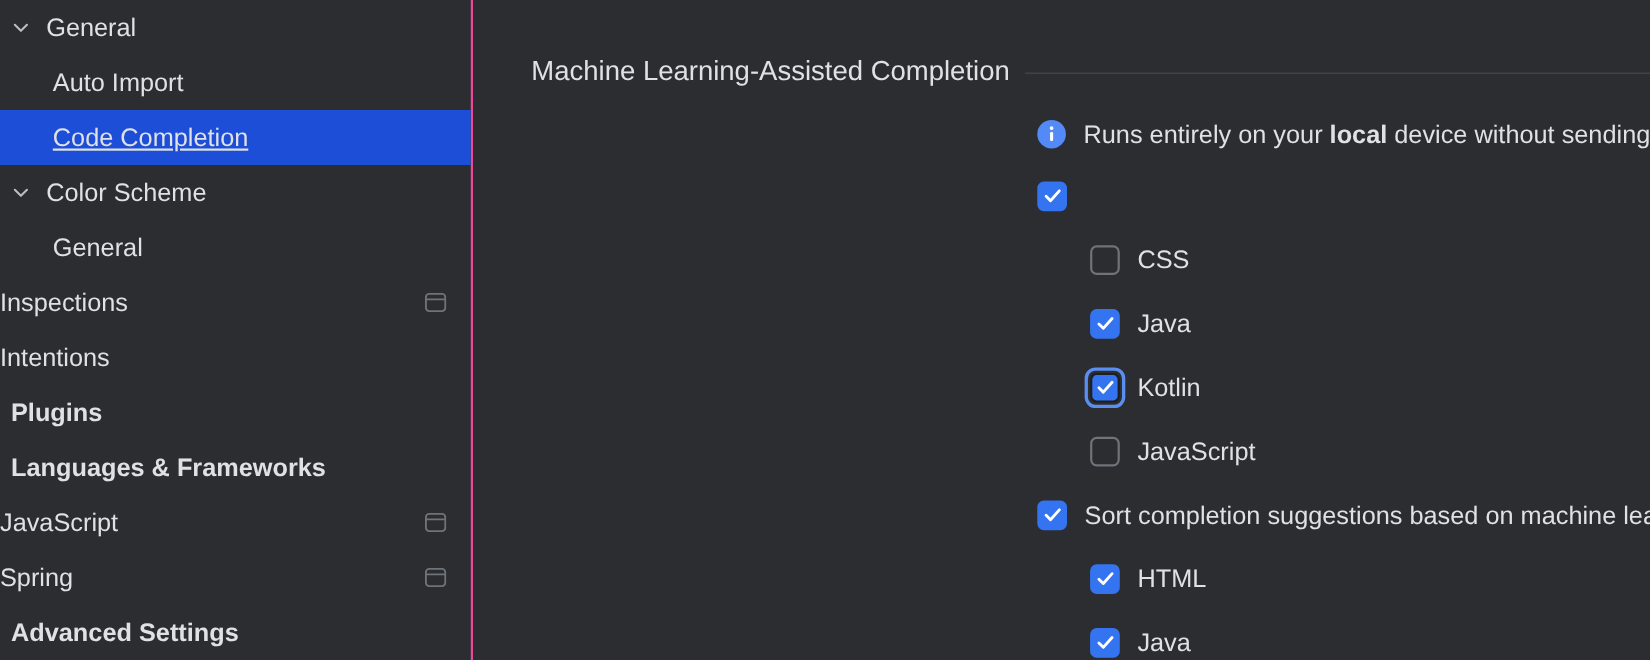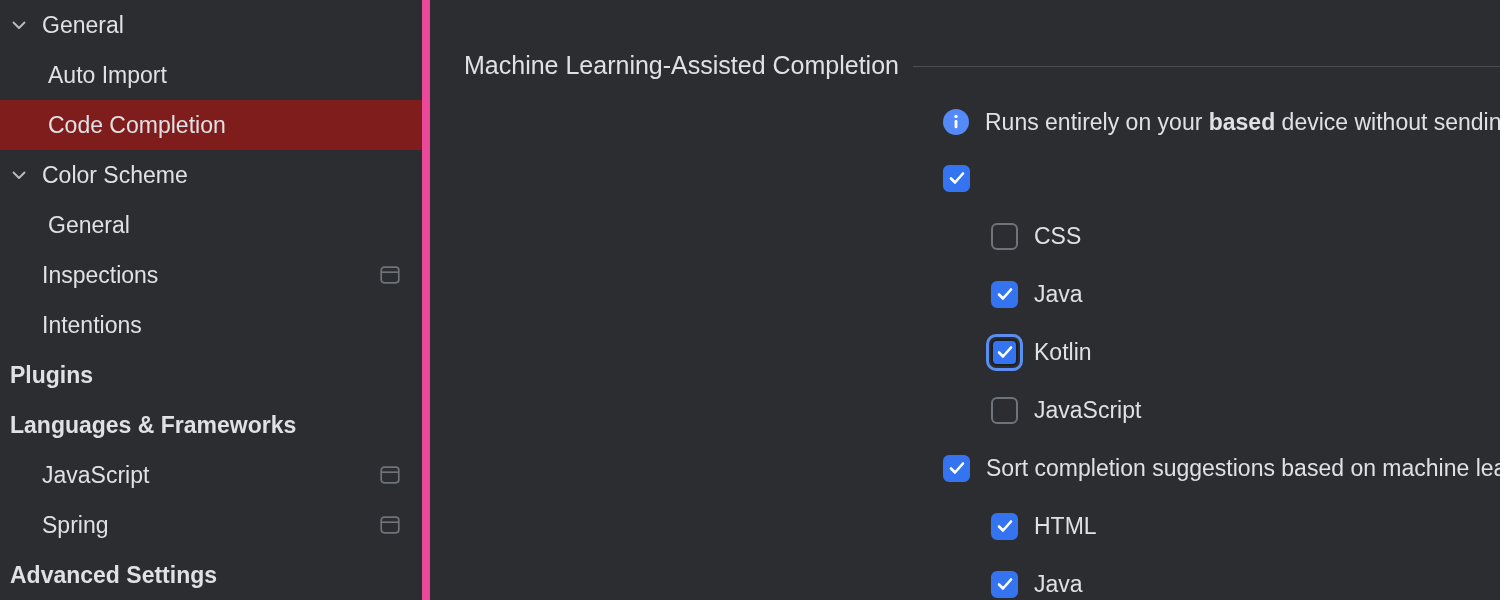--- a/index.html
+++ b/index.html
@@ -8,47 +8,47 @@
     background: #2b2d30;
     font-family: "Liberation Sans", sans-serif;
     overflow: hidden;
   }
   .app { display: flex; width: 1500px; height: 600px; }
 
   
   .sidebar {
     width: 430px; height: 600px;
     background: #2b2d30;
-    border-right: 8px solid #ec4899;
+    border-right: 2px solid #ec4899;
     position: relative;
     overflow: hidden;
     flex: 0 0 430px;
   }
   .nav-row {
     height: 50px;
     display: flex;
     align-items: center;
     position: relative;
     color: #dfe1e5;
     font-size: 23px;
     white-space: nowrap;
   }
-  .nav-row.selected { background: #7f1d1d; }
+  .nav-row.selected { background: #1d4ed8; text-decoration: underline; }
   .nav-row .chevron {
     position: absolute;
     left: 8px; top: 50%;
     transform: translateY(-50%);
     width: 22px; height: 22px;
     display: flex; align-items: center; justify-content: center;
   }
   .nav-row .chevron svg { display: block; }
   .nav-label { display: block; }
   .lvl0 { padding-left: 42px; }
   .lvl0b { padding-left: 10px; font-weight: bold; }
-  .lvl1 { padding-left: 42px; }
+  .lvl1 { }
   .lvl2 { padding-left: 48px; }
   .scope-icon {
     position: absolute;
     right: 22px; top: 50%;
     transform: translateY(-50%);
     width: 20px; height: 18px;
   }
   .scope-icon svg { display: block; }
 
   
@@ -64,20 +64,21 @@
     align-items: center;
     gap: 14px;
     position: absolute;
     left: 34px; right: 0; top: 48px;
     height: 34px;
   }
   .section-title {
     color: #dfe1e5;
     font-size: 25px;
     white-space: nowrap;
+    margin-left: 19px;
   }
   .section-rule {
     flex: 1 1 auto;
     height: 1px;
     background: #4a4d51;
     margin-top: 3px;
   }
 
   .row {
     position: absolute;
@@ -204,21 +205,21 @@
       <div class="section-rule"></div>
     </div>
 
     <div class="row" style="left:513px; top:105px;">
       <span class="info-icon">
         <svg width="26" height="26" viewBox="0 0 26 26">
           <circle cx="13" cy="7.4" r="1.7" fill="#ffffff"></circle>
           <rect x="11.6" y="11" width="2.8" height="8.2" rx="1.2" fill="#ffffff"></rect>
         </svg>
       </span>
-      <span class="row-label"><span>Runs entirely on your </span><b>based</b><span> device without sending anything over the internet</span></span>
+      <span class="row-label"><span>Runs entirely on your </span><b>local</b><span> device without sending anything over the internet</span></span>
     </div>
 
     <div id="option-list">
         <div class="row" style="left: 513px; top: 161px;">
           <span class="cb on">
             <svg width="20" height="20" viewBox="0 0 20 20">
               <path d="M4 10.5 L8 14.5 L16 5.5" fill="none" stroke="#ffffff" stroke-width="2.6" stroke-linecap="round" stroke-linejoin="round"></path>
             </svg>
           </span>
         </div>

